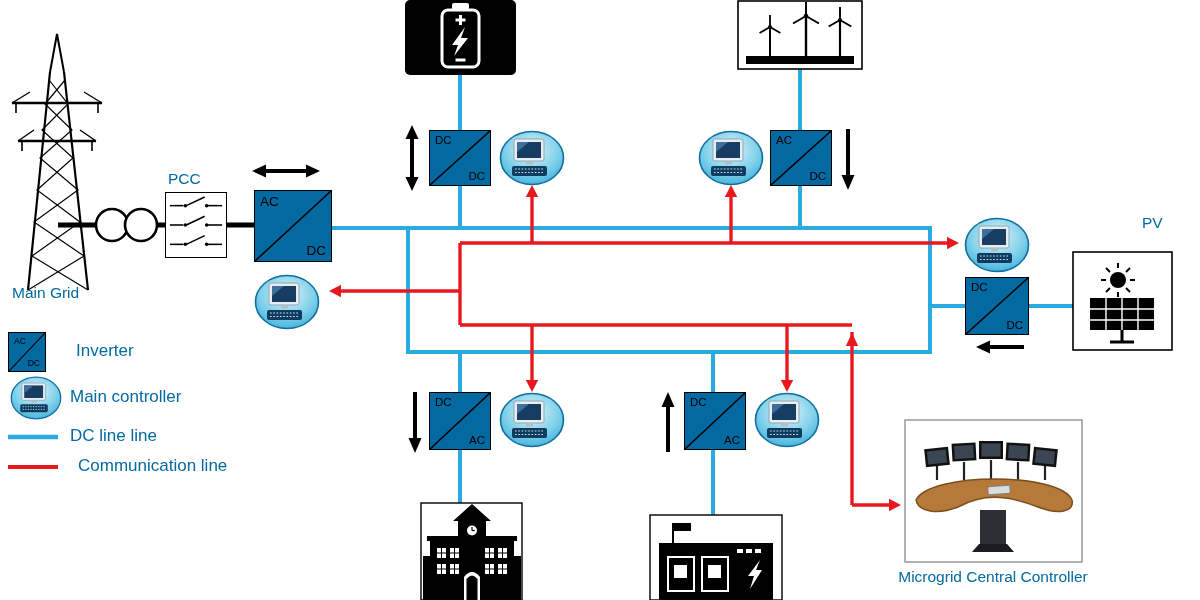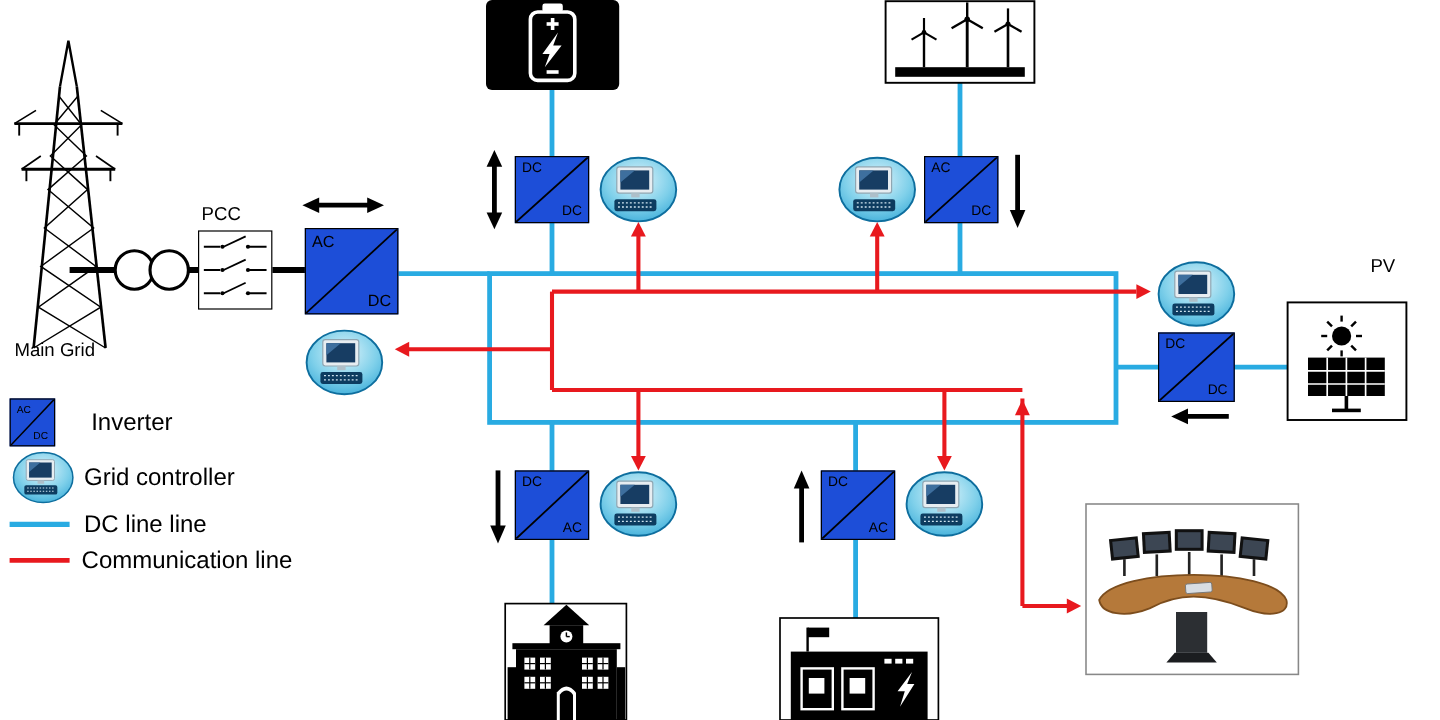--- a/index.html
+++ b/index.html
@@ -1,26 +1,26 @@
 <!DOCTYPE html>
 <html><head>
 <meta charset="utf-8">
 <style>
   *{box-sizing:border-box}
   html,body{margin:0;padding:0;background:#fff;font-family:"Liberation Sans","DejaVu Sans",sans-serif}
   #stage{position:relative;width:1200px;height:600px;background:#fff;overflow:hidden}
   #lines{position:absolute;left:0;top:0;width:1200px;height:600px}
-  .conv{position:absolute;background:#1d4ed8;border:1.7px solid #000;font-size:11.5px;color:#000}
+  .conv{position:absolute;background:#0369a1;border:1.7px solid #000;font-size:11.5px;color:#000}
   .conv .diag{position:absolute;left:0;top:0;width:100%;height:100%}
   .conv .c-top{position:absolute;top:3px;left:5px}
   .conv .c-bot{position:absolute;bottom:3px;right:5px}
   .conv.main{font-size:13.5px}
   .conv.tiny{font-size:8.5px;border-width:1.3px}
-  .lbl{position:absolute;color:#000000;white-space:nowrap;font-size:15.5px}
-  .lbl.legendtxt{font-size:20px}
+  .lbl{position:absolute;color:#0369a1;white-space:nowrap;font-size:15.5px}
+  .lbl.legendtxt{font-size:17px}
   .lbl.center{text-align:center}
   .pccbox{position:absolute;left:165px;top:192px;width:62px;height:66px;background:#fff;border:1.7px solid #000}
   .pccbox svg{position:absolute;left:0;top:0;width:100%;height:100%}
 </style>
 </head>
 <body>
 
 <div id="stage">
 
   <svg id="lines" viewBox="0 0 1200 600">
@@ -354,19 +354,20 @@
     <svg class="diag" viewBox="0 0 100 100" preserveAspectRatio="none">
         <line x1="0" y1="100" x2="100" y2="0" stroke="#000" stroke-width="1.2" vector-effect="non-scaling-stroke"></line>
       </svg>
     <span class="c-top">AC</span>
     <span class="c-bot">DC</span>
   </div>
 
   <div class="lbl" style="left:168px;top:170px">PCC</div>
   <div class="lbl" style="left:12px;top:284px">Main Grid</div>
   <div class="lbl" style="left:1142px;top:214px">PV</div>
+  <div class="lbl center" style="left:878px;top:568px;width:230px">Microgrid Central Controller</div>
 
   <div class="lbl legendtxt" style="left:76px;top:341px">Inverter</div>
-  <div class="lbl legendtxt" style="left:70px;top:387px">Grid controller</div>
+  <div class="lbl legendtxt" style="left:70px;top:387px">Main controller</div>
   <div class="lbl legendtxt" style="left:70px;top:426px">DC line line</div>
-  <div class="lbl legendtxt" style="left:68px;top:456px">Communication line</div>
+  <div class="lbl legendtxt" style="left:78px;top:456px">Communication line</div>
 
 </div>
 
 </body></html>

